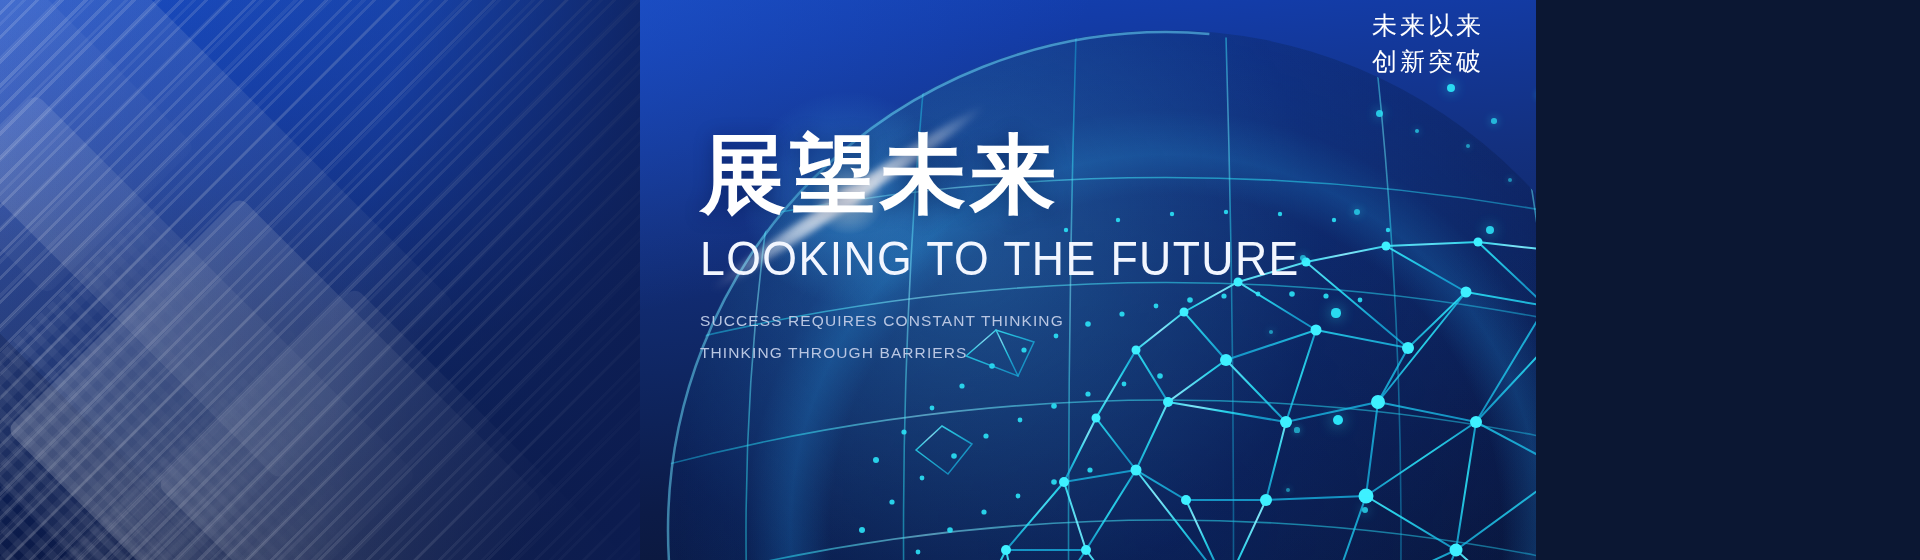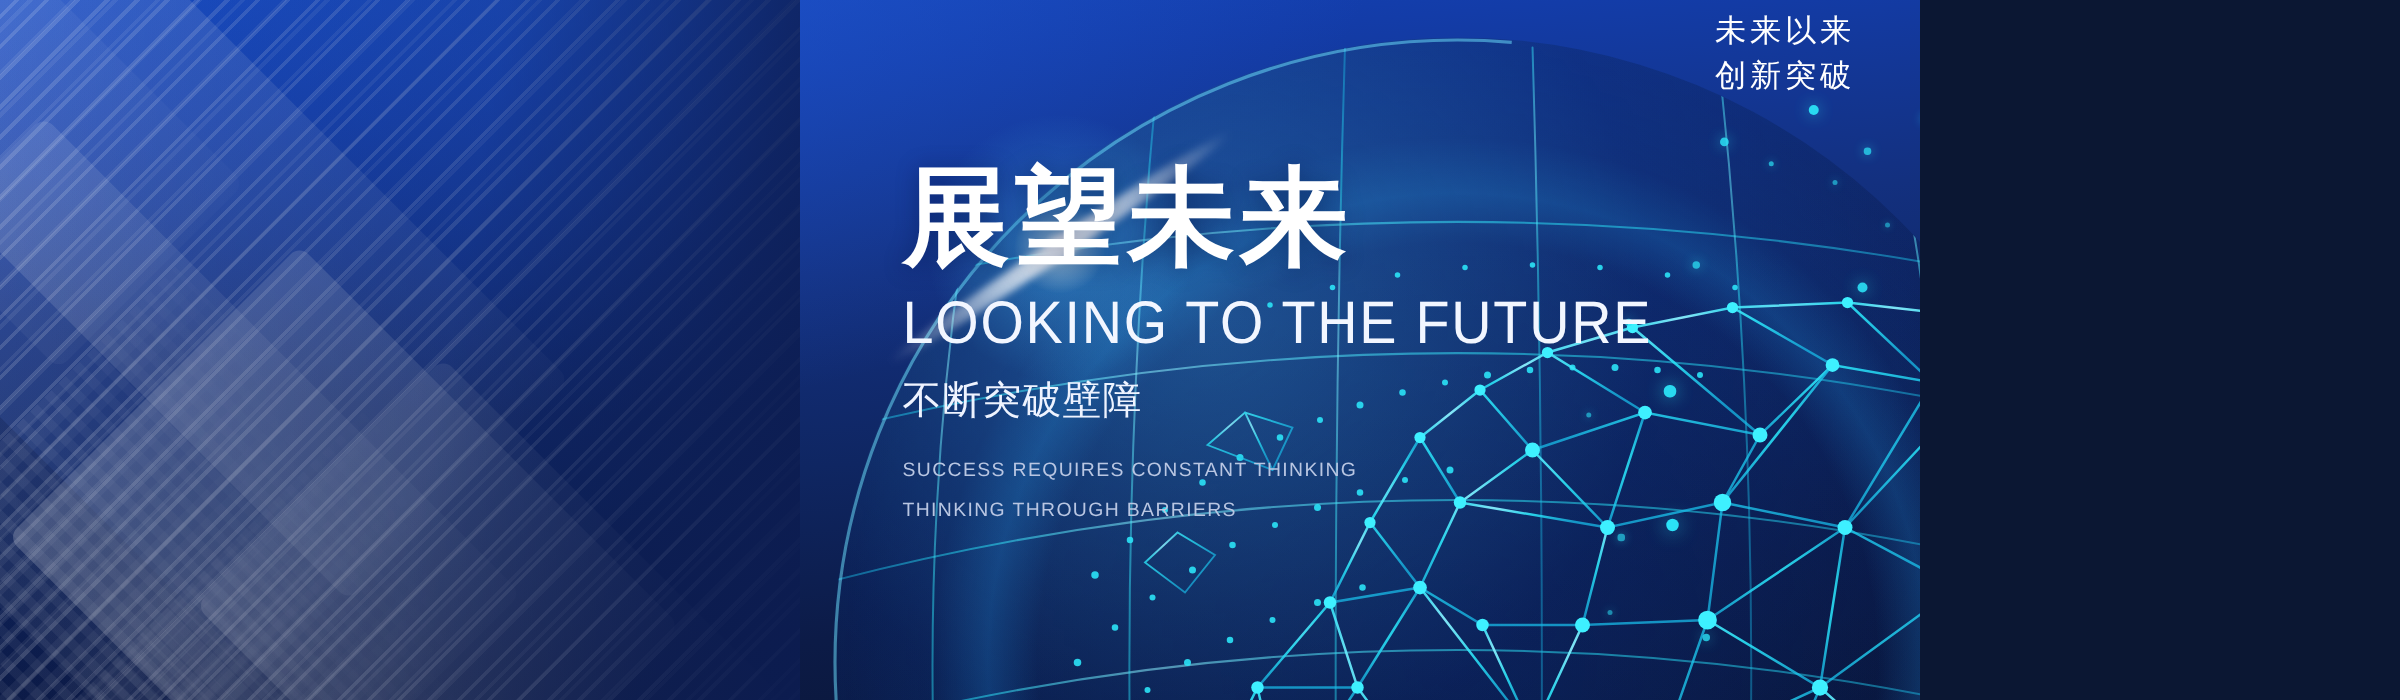--- a/index.html
+++ b/index.html
@@ -118,21 +118,21 @@
     transform:translate(-50%,-50%) rotate(-34deg);
     background:linear-gradient(to right, rgba(120,220,255,0) 0%, rgba(255,255,255,.92) 48%, rgba(255,255,255,.92) 54%, rgba(120,220,255,0) 100%);
     filter:blur(3px);
     border-radius:50%;
   }
 
   
   .fdot{position:absolute;border-radius:50%;background:#2be3f7;}
 
   
-  .text-block{position:absolute; left:722px; top:130px; width:760px;}
+  .text-block{position:absolute; left:700px; top:130px; width:760px;}
   .title-cn{
     font-size:86px; font-weight:700; color:#ffffff;
     letter-spacing:4px; line-height:1.04; margin:0;
     text-shadow:0 2px 18px rgba(0,20,70,.45);
     font-family:"Liberation Sans","DejaVu Sans",sans-serif;
   }
   .title-en{
     font-size:48px; font-weight:300; color:#f2f6ff;
     letter-spacing:1.5px; line-height:1.08; margin:14px 0 0 0;
     transform:scaleX(.93); transform-origin:left center;
@@ -443,21 +443,20 @@
 
   <div class="corner-tag">
     <div>未来以来</div>
     <div>创新突破</div>
   </div>
 
   <div class="text-block">
     <h1 class="title-cn">展望未来</h1>
     <div class="title-en">LOOKING TO THE FUTURE</div>
     <div class="sub-cn">
-      <div>不断突破壁障</div>
     </div>
     <div class="sub-en">
       <div>SUCCESS REQUIRES CONSTANT THINKING</div>
       <div>THINKING THROUGH BARRIERS</div>
     </div>
   </div>
 
 </div>
 
 </body></html>

